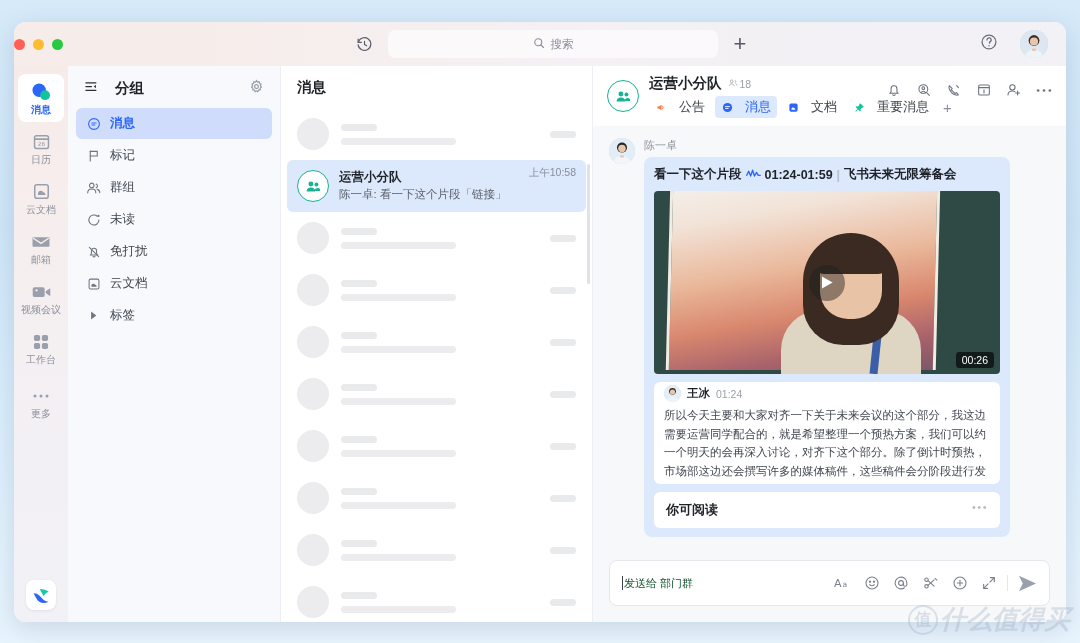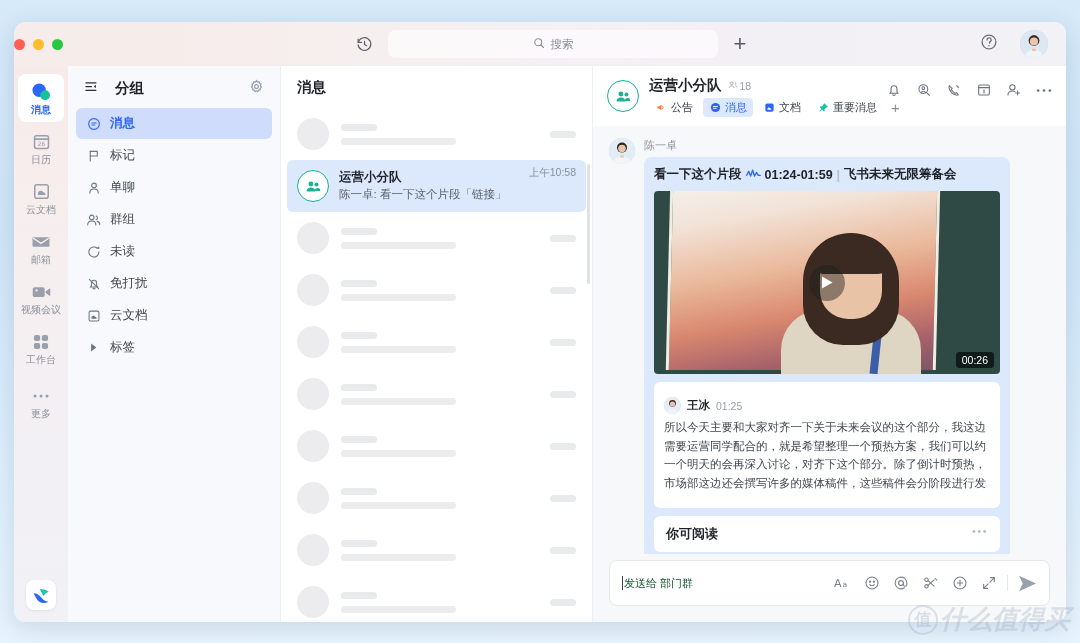--- a/index.html
+++ b/index.html
@@ -168,21 +168,21 @@
     width:32px;height:32px;border-radius:50%;flex:0 0 32px;
     border:1.5px solid #17b392;background:#fff;
     display:flex;align-items:center;justify-content:center;color:#17b392;
   }
   #chat-meta { display:flex; flex-direction:column; gap:3px; }
   .ch-top { display:flex; align-items:baseline; gap:6px; }
   .ch-name { font-size:14.5px; font-weight:bold; color:#1f2329; }
   .ch-count { font-size:10.5px; color:#9aa0aa; display:flex; align-items:center; gap:2px; }
   .ch-tabs { display:flex; align-items:center; gap:4px; }
   .ch-tab {
-    display:flex; align-items:center; gap:4px; font-size:11px; color:#41464f;
+    display:flex; align-items:center; gap:12px; font-size:13px; color:#41464f;
     padding:2px 6px; border-radius:4px; cursor:pointer; white-space:nowrap;
   }
   .ch-tab.active { background:#dce8fb; color:#2c66f6; }
   .ch-tab .ti { width:12px;height:12px;display:flex;align-items:center;justify-content:center;font-size:10px;}
   #ch-addtab { color:#8a909a; cursor:pointer; font-size:15px; padding:0 4px; line-height:1;}
   #chat-actions {
     position:absolute; right:14px; top:16px;
     display:flex; align-items:center; gap:14px; color:#6b7280;
   }
   #chat-actions .ai { cursor:pointer; display:flex; align-items:center; }
@@ -237,21 +237,21 @@
   .v-play {
     position:absolute; left:50%; top:50%; transform:translate(-50%,-50%);
     width:36px;height:36px;border-radius:50%;background:rgba(30,30,30,.45);
     display:flex;align-items:center;justify-content:center; cursor:pointer;
   }
   .v-dur {
     position:absolute; right:6px; bottom:6px;
     background:rgba(0,0,0,.62); color:#fff; font-size:10.5px;
     padding:2px 6px; border-radius:3px;
   }
-  .tcard { margin-top:8px; background:#fff; border-radius:6px; padding:15px 10px; }
+  .tcard { margin-top:8px; background:#fff; border-radius:6px; padding:3px 10px; }
   .tc-head { display:flex; align-items:center; gap:6px; }
   .tc-av { width:17px;height:17px;border-radius:50%;background:#ccd8e6;overflow:hidden;flex:0 0 17px;}
   .tc-name { font-size:11.5px; font-weight:bold; color:#1f2329; }
   .tc-time { font-size:10.5px; color:#9aa0aa; }
   .tc-body {
     margin-top:4px; font-size:11.5px; line-height:1.62; color:#41464f;
     max-height:76px; overflow:hidden;
   }
   .rdcard {
     margin-top:8px; background:#fff; border-radius:6px; padding:9px 12px;
@@ -458,29 +458,20 @@
       <div class="g-item">
         <span class="gi">
           <svg width="14" height="14" viewBox="0 0 24 24" fill="none" stroke="currentColor" stroke-width="1.9" stroke-linecap="round">
             <line x1="5.6" y1="3.4" x2="5.6" y2="20.6"></line>
               <path d="M5.6 4h12v8h-12"></path>
           </svg>
         </span>
         <span>标记</span>
       </div>
 
-      <div class="g-item">
-        <span class="gi">
-          <svg width="14" height="14" viewBox="0 0 24 24" fill="none" stroke="currentColor" stroke-width="1.9" stroke-linecap="round">
-            <circle cx="12" cy="7.6" r="4"></circle>
-              <path d="M4.8 20.4c0-4 3.2-6.6 7.2-6.6s7.2 2.6 7.2 6.6"></path>
-          </svg>
-        </span>
-        <span>单聊</span>
-      </div>
 
       <div class="g-item">
         <span class="gi">
           <svg width="15" height="14" viewBox="0 0 26 24" fill="none" stroke="currentColor" stroke-width="1.9" stroke-linecap="round">
             <circle cx="10" cy="7.6" r="4"></circle>
               <path d="M3 20.4c0-4 3.2-6.6 7-6.6s7 2.6 7 6.6"></path>
             <path d="M17.6 5.2a3.4 3.4 0 0 1 0 6.4"></path>
               <path d="M19.4 14.4c2.6.6 4.4 2.8 4.4 5.6"></path>
           </svg>
         </span>
@@ -794,21 +785,21 @@
                 <div class="tc-head">
                   <div class="tc-av">
                     <svg width="17" height="17" viewBox="0 0 17 17">
                       <rect width="17" height="17" fill="#e4eef7"></rect>
                       <circle cx="8.5" cy="6.3" r="3.4" fill="#3a2a22"></circle>
                       <circle cx="8.5" cy="7" r="2.6" fill="#e8c6ab"></circle>
                       <path d="M2.6 17c.6-3.5 3-5 5.9-5s5.3 1.5 5.9 5z" fill="#eef4f9"></path>
                     </svg>
                   </div>
                   <span class="tc-name">王冰</span>
-                  <span class="tc-time">01:25</span>
+                  <span class="tc-time">01:24</span>
                 </div>
                 <div class="tc-body">所以今天主要和大家对齐一下关于未来会议的这个部分，我这边需要运营同学配合的，就是希望整理一个预热方案，我们可以约一个明天的会再深入讨论，对齐下这个部分。除了倒计时预热，市场部这边还会撰写许多的媒体稿件，这些稿件会分阶段进行发</div>
               </div>
 
               <div class="rdcard">
                 <span class="rd-t">你可阅读</span>
                 <span class="rd-more">•••</span>
               </div>
             </div>
           </div>

